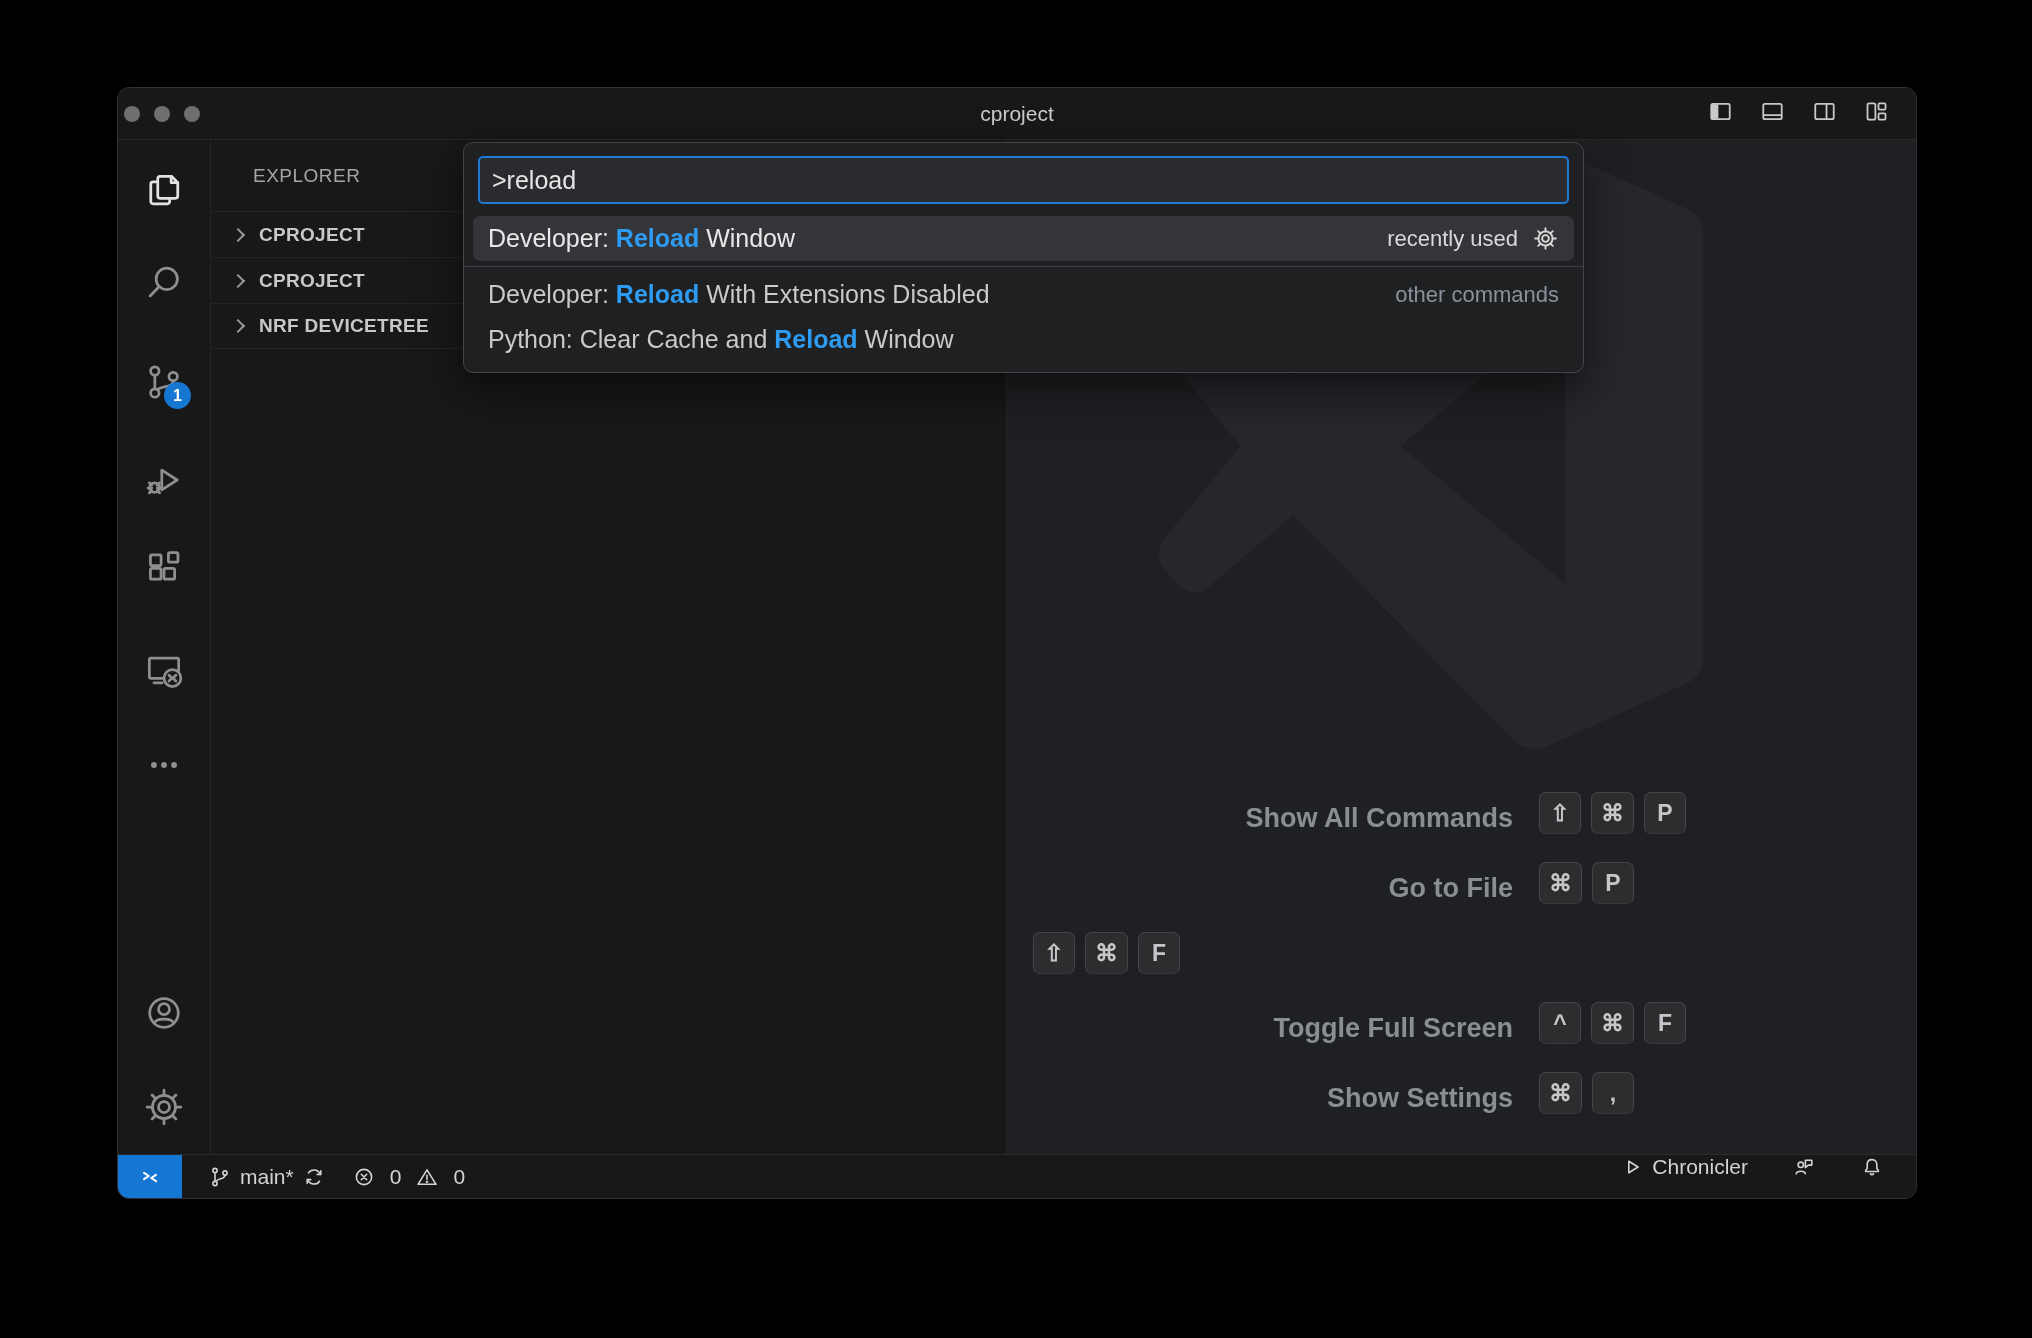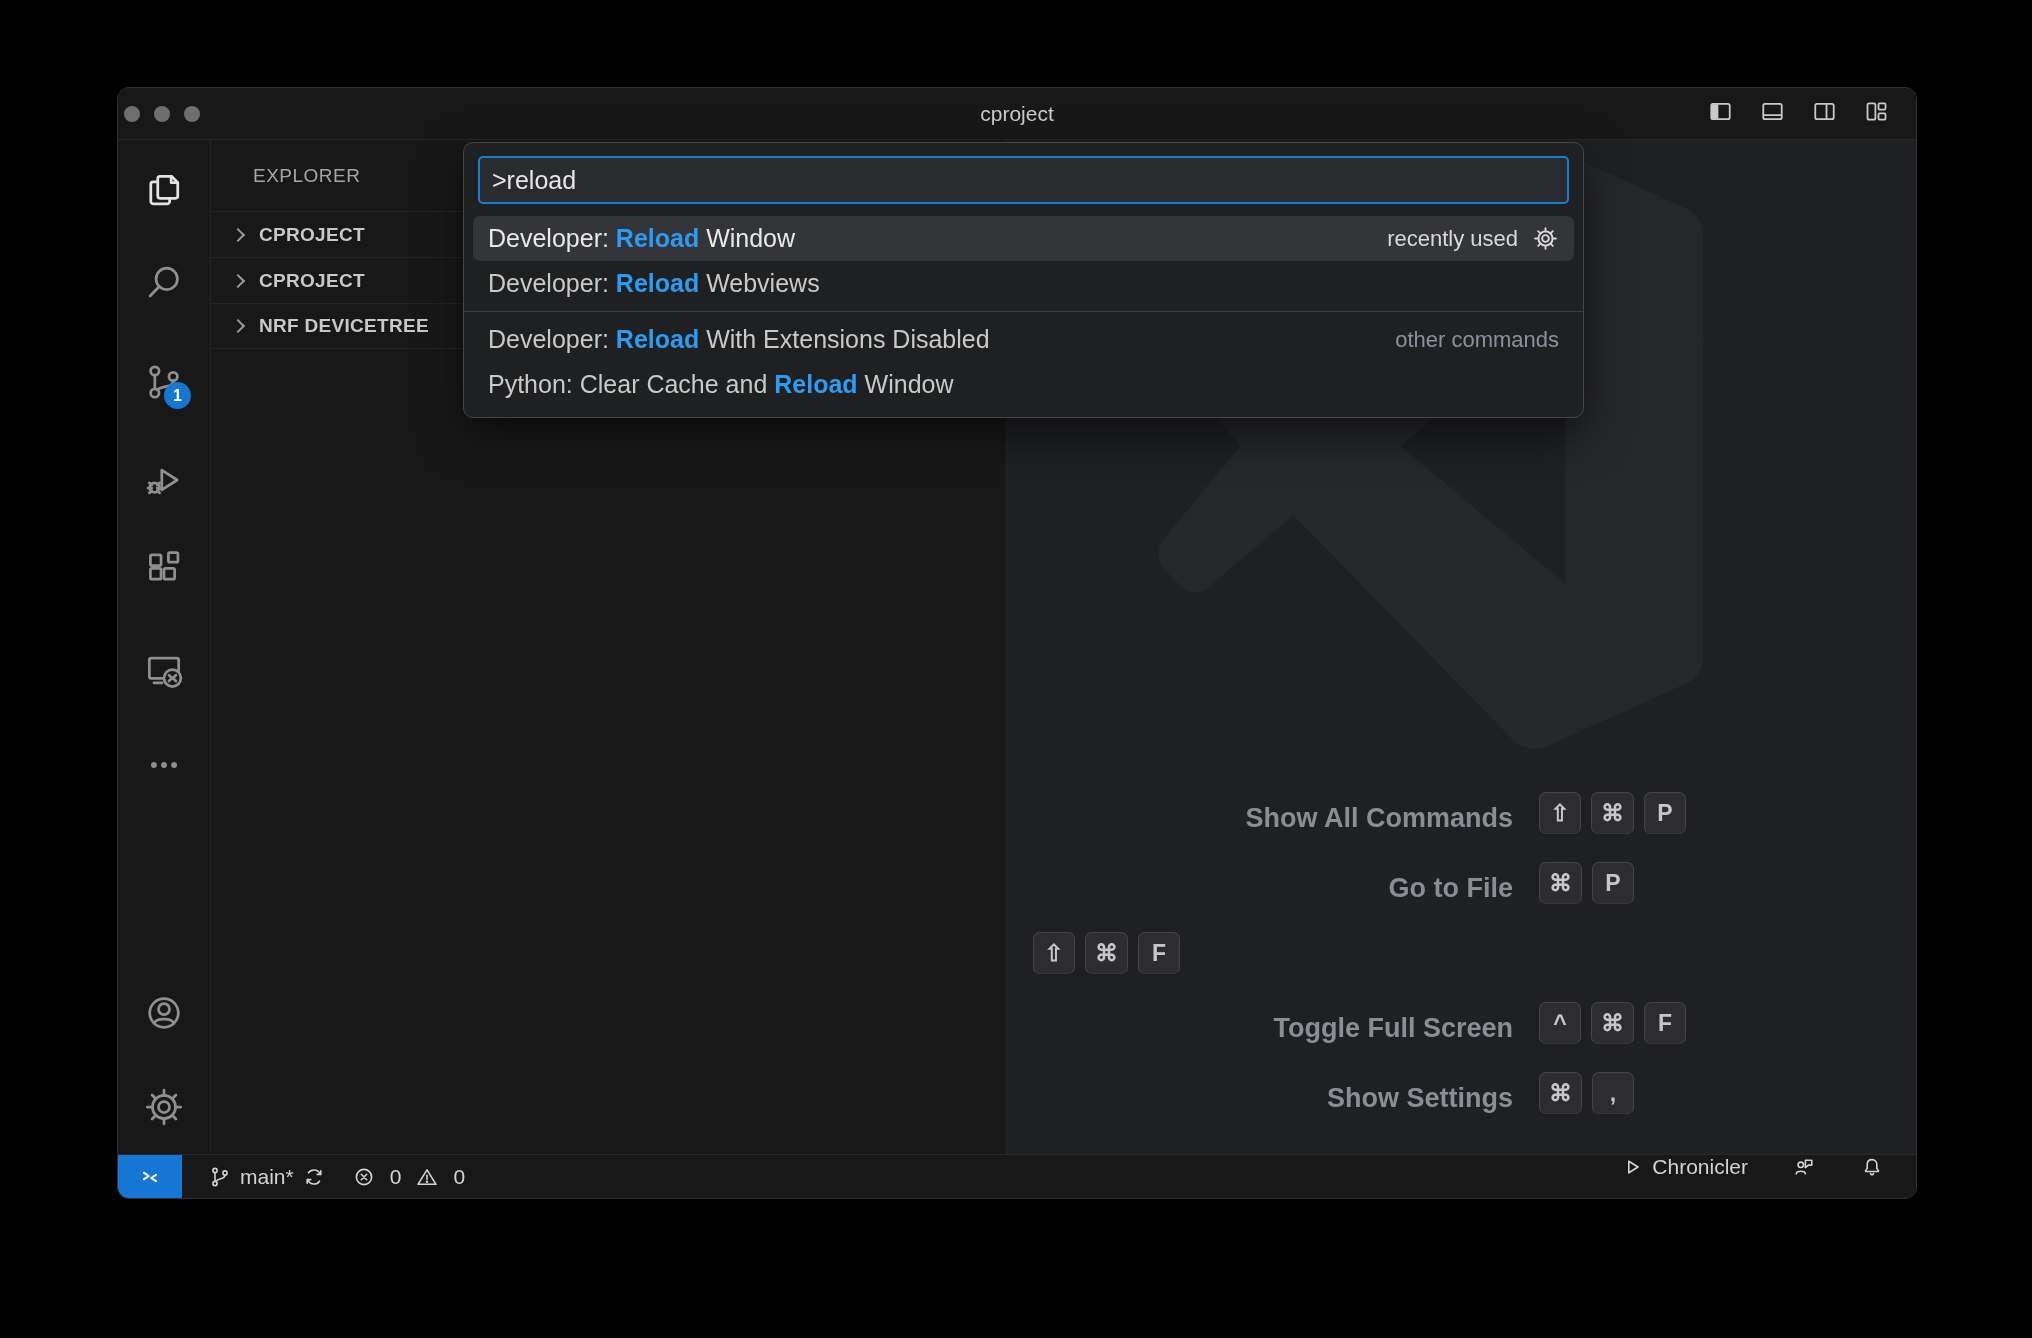--- a/index.html
+++ b/index.html
@@ -324,23 +324,20 @@
           <span class="plabel"><span>Developer: </span><span class="hl">Reload</span><span> Window</span></span>
           <span class="pmeta bright">recently used</span>
           <span class="pgear">
             <svg viewBox="0 0 24 24" fill="none" stroke="currentColor" stroke-width="1.7" stroke-linecap="round">
               <circle cx="12" cy="12" r="3"></circle>
               <circle cx="12" cy="12" r="6.3"></circle>
               <path d="M21.2 12h-2.9M12 21.2v-2.9M2.8 12h2.9M12 2.8v2.9M18.5 18.5l-2-2M5.5 18.5l2-2M5.5 5.5l2 2M18.5 5.5l-2 2"></path>
             </svg>
           </span>
         </div>
-        <div class="prow">
-          <span class="plabel"><span>Developer: </span><span class="hl">Reload</span><span> Webviews</span></span>
-        </div>
         <div class="psep"></div>
         <div class="prow">
           <span class="plabel"><span>Developer: </span><span class="hl">Reload</span><span> With Extensions Disabled</span></span>
           <span class="pmeta">other commands</span>
         </div>
         <div class="prow">
           <span class="plabel"><span>Python: Clear Cache and </span><span class="hl">Reload</span><span> Window</span></span>
         </div>
       </div>
   </div>

